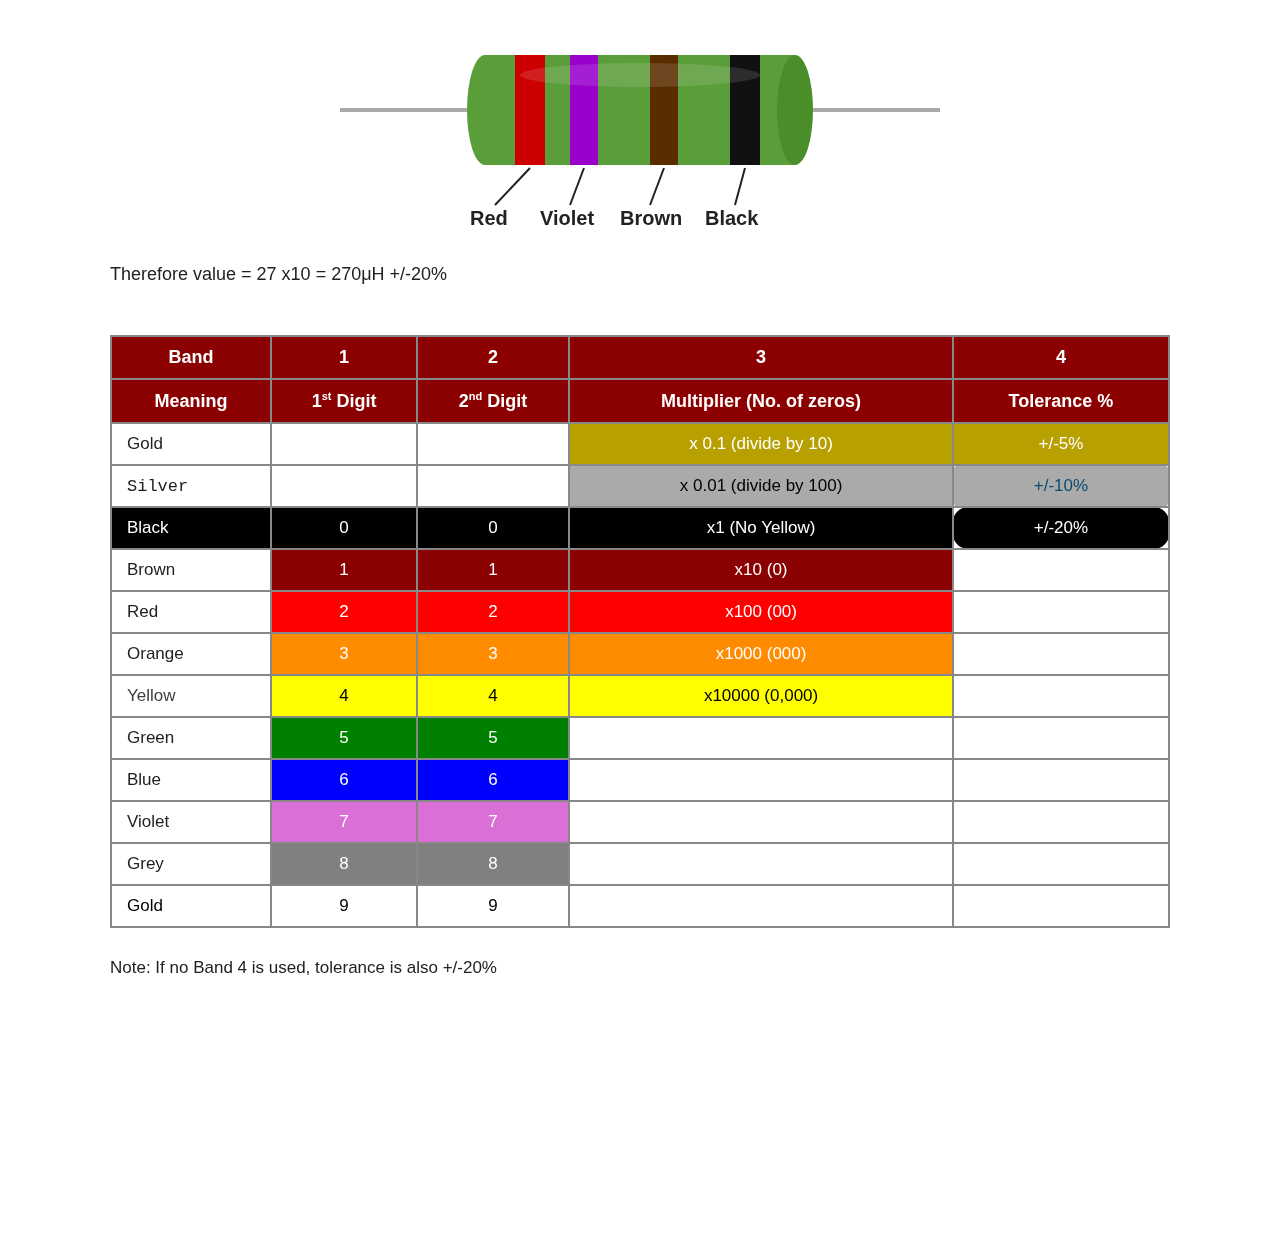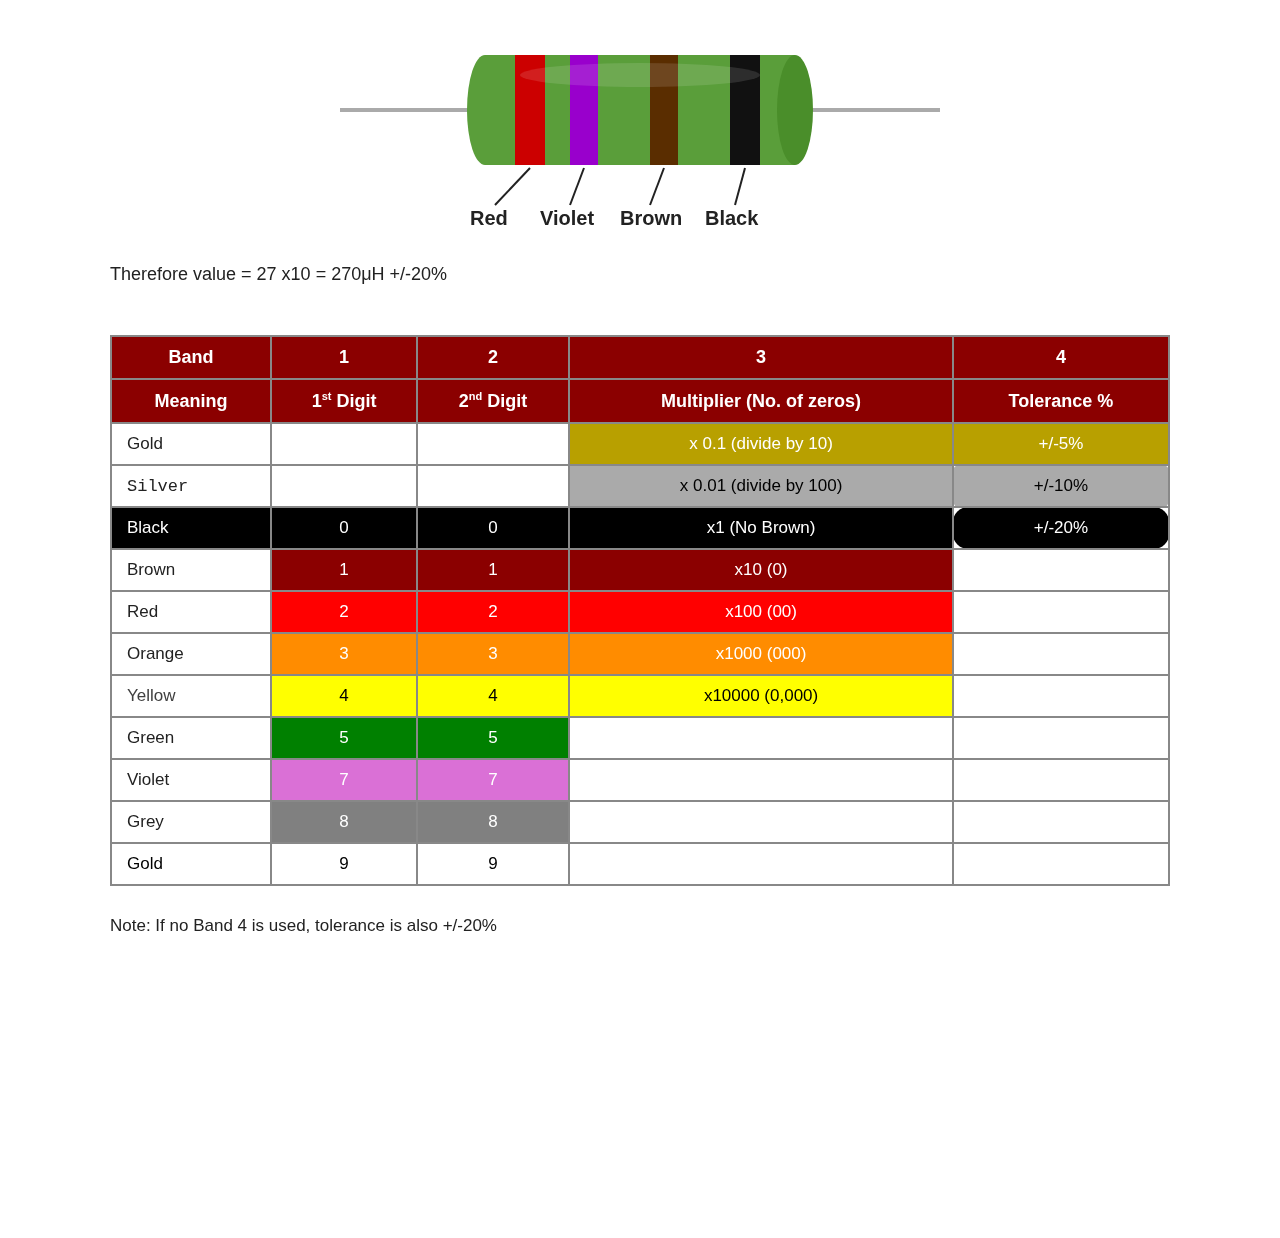--- a/index.html
+++ b/index.html
@@ -67,21 +67,21 @@
     .row-yellow td { background: #ffff00; color: #000; }
     .row-green td { background: #008000; color: #fff; }
     .row-blue td { background: #0000ff; color: #fff; }
     .row-violet td { background: #da70d6; color: #fff; }
     .row-grey td { background: #808080; color: #fff; }
     .row-white td { background: #fff; color: #000; }
 
     .cell-gold-multi { background: #b8a000 !important; color: #fff; }
     .cell-gold-tol { background: #b8a000 !important; color: #fff; }
     .cell-silver-multi { background: #aaa !important; color: #000000; }
-    .cell-silver-tol { background: #aaa !important; color: #000000; border-radius: 6px; }
+    .cell-silver-tol { background: #aaa !important; color: #0c4a6e; border-radius: 6px; }
     .cell-black-tol { background: #000 !important; color: #fff; border-radius: 15px; }
 
     .color-label-gold { background: #fff !important; color: #222; }
     .color-label-silver { background: #fff !important; color: #222; font-family: Liberation Mono, monospace; }
     .color-label-black { background: #000 !important; color: #fff; }
 
     .empty-cell { background: #fff !important; }
 
     .note-text {
       font-size: 17px;
@@ -168,21 +168,21 @@
       <td class="empty-cell"></td>
       <td class="empty-cell"></td>
       <td class="cell-silver-multi">x 0.01 (divide by 100)</td>
       <td class="cell-silver-tol">+/-10%</td>
     </tr>
 
     <tr class="row-black">
       <td class="color-label color-label-black">Black</td>
       <td>0</td>
       <td>0</td>
-      <td>x1 (No Brown)</td>
+      <td>x1 (No Yellow)</td>
       <td class="cell-black-tol">+/-20%</td>
     </tr>
 
     <tr class="row-brown">
       <td class="color-label" style="background:#fff;color:#222;">Brown</td>
       <td>1</td>
       <td>1</td>
       <td>x10 (0)</td>
       <td class="empty-cell"></td>
     </tr>
@@ -212,20 +212,27 @@
     </tr>
 
     <tr class="row-green">
       <td class="color-label" style="background:#fff;color:#222;">Green</td>
       <td>5</td>
       <td>5</td>
       <td class="empty-cell"></td>
       <td class="empty-cell"></td>
     </tr>
 
+    <tr class="row-blue">
+      <td class="color-label" style="background:#fff;color:#222;">Blue</td>
+      <td>6</td>
+      <td>6</td>
+      <td class="empty-cell"></td>
+      <td class="empty-cell"></td>
+    </tr>
 
     <tr class="row-violet">
       <td class="color-label" style="background:#fff;color:#222;">Violet</td>
       <td>7</td>
       <td>7</td>
       <td class="empty-cell"></td>
       <td class="empty-cell"></td>
     </tr>
 
     <tr class="row-grey">

